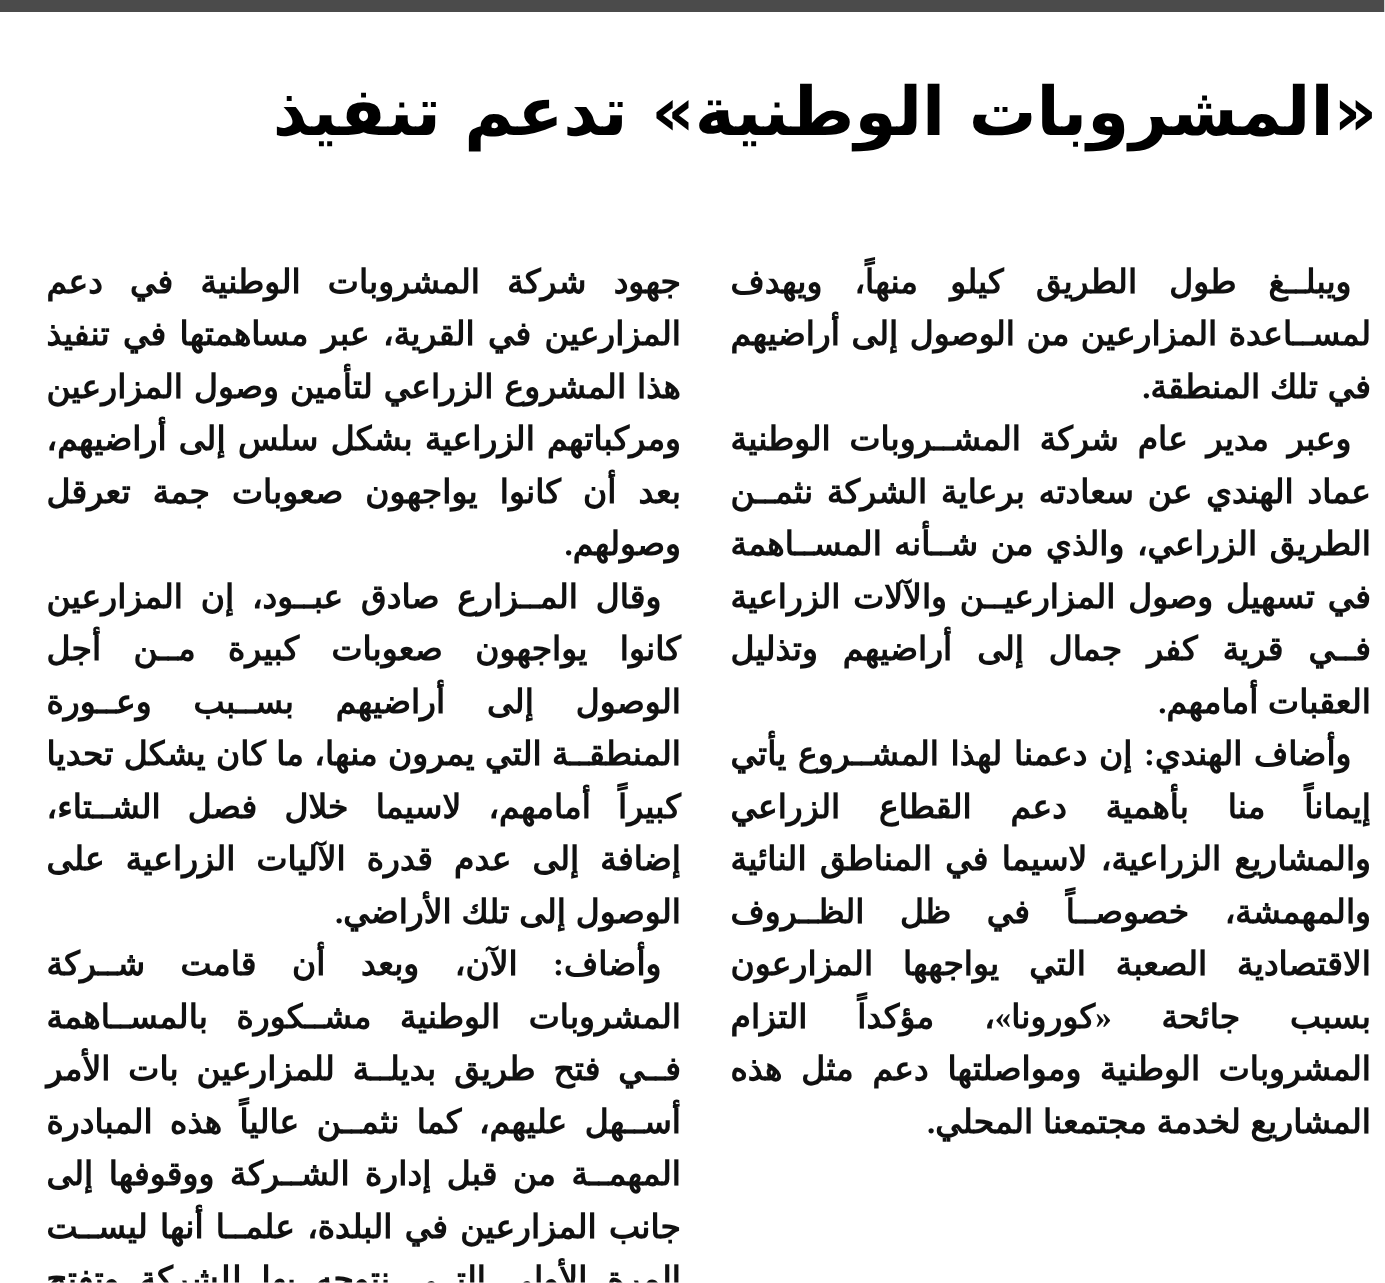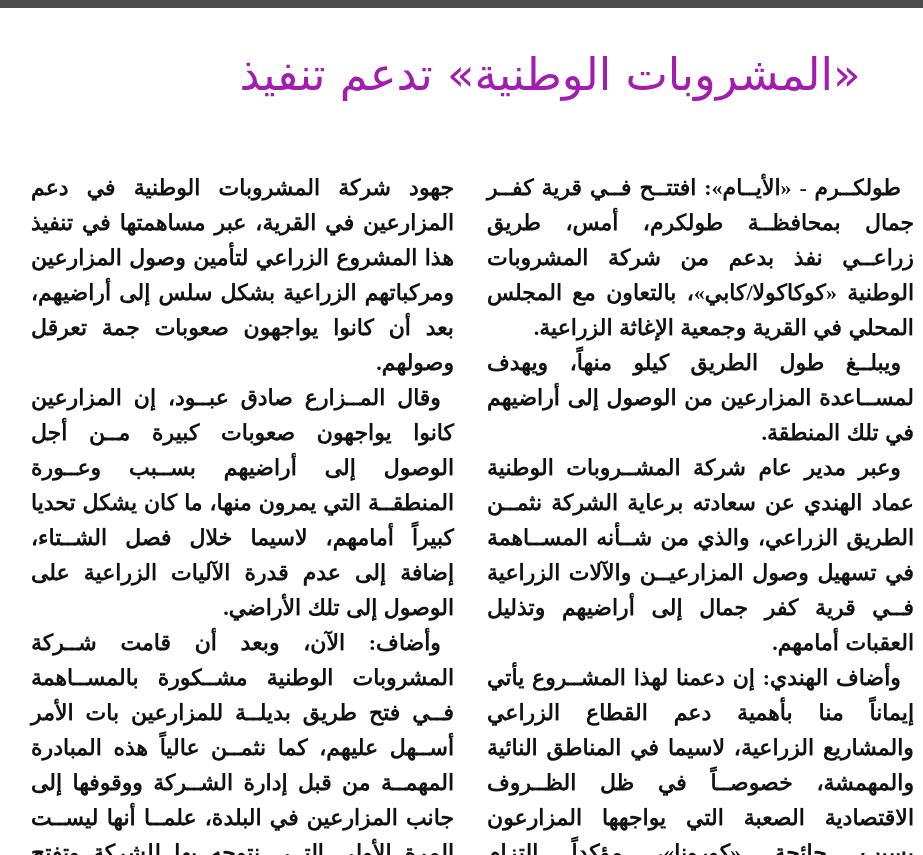--- a/index.html
+++ b/index.html
@@ -23,22 +23,22 @@
     height: 8px;
     background: #4b4b4b;
   }
   .headline {
     position: absolute;
     top: 14px;
     left: 180px;
     width: 740px;
     text-align: center;
     direction: rtl;
-    color: #a21caf;
-    font-weight: normal;
+    color: #000000;
+    font-weight: bold;
     font-size: 45px;
     line-height: 62px;
     letter-spacing: -1px;
     white-space: nowrap;
   }
   .headline .hl-line {
     display: block;
   }
   .article-column {
     position: absolute;
@@ -72,21 +72,20 @@
 </head>
 <body>
 
 <div class="top-bar"></div>
 
 <h1 class="headline">
   <span class="hl-line">«المشروبات الوطنية» تدعم تنفيذ</span>
 </h1>
 
 <div class="article-column col-right">
-  <p>طولكــرم - «الأيــام»: افتتــح فــي قرية كفــر جمال بمحافظــة طولكرم، أمس، طريق زراعــي نفذ بدعم من شركة المشروبات الوطنية «كوكاكولا/كابي»، بالتعاون مع المجلس المحلي في القرية وجمعية الإغاثة الزراعية.</p>
   <p>ويبلــغ طول الطريق كيلو منهاً، ويهدف لمســاعدة المزارعين من الوصول إلى أراضيهم في تلك المنطقة.</p>
   <p>وعبر مدير عام شركة المشــروبات الوطنية عماد الهندي عن سعادته برعاية الشركة نثمــن الطريق الزراعي، والذي من شــأنه المســاهمة في تسهيل وصول المزارعيــن والآلات الزراعية فــي قرية كفر جمال إلى أراضيهم وتذليل العقبات أمامهم.</p>
   <p>وأضاف الهندي: إن دعمنا لهذا المشــروع يأتي إيماناً منا بأهمية دعم القطاع الزراعي والمشاريع الزراعية، لاسيما في المناطق النائية والمهمشة، خصوصــاً في ظل الظــروف الاقتصادية الصعبة التي يواجهها المزارعون بسبب جائحة «كورونا»، مؤكداً التزام المشروبات الوطنية ومواصلتها دعم مثل هذه المشاريع لخدمة مجتمعنا المحلي.</p>
 
 </div>
 
 <div class="article-column col-left">
   <p class="continuation">جهود شركة المشروبات الوطنية في دعم المزارعين في القرية، عبر مساهمتها في تنفيذ هذا المشروع الزراعي لتأمين وصول المزارعين ومركباتهم الزراعية بشكل سلس إلى أراضيهم، بعد أن كانوا يواجهون صعوبات جمة تعرقل وصولهم.</p>
   <p>وقال المــزارع صادق عبــود، إن المزارعين كانوا يواجهون صعوبات كبيرة مــن أجل الوصول إلى أراضيهم بســبب وعــورة المنطقــة التي يمرون منها، ما كان يشكل تحديا كبيراً أمامهم، لاسيما خلال فصل الشــتاء، إضافة إلى عدم قدرة الآليات الزراعية على الوصول إلى تلك الأراضي.</p>
   <p>وأضاف: الآن، وبعد أن قامت شــركة المشروبات الوطنية مشــكورة بالمســاهمة فــي فتح طريق بديلــة للمزارعين بات الأمر أســهل عليهم، كما نثمــن عالياً هذه المبادرة المهمــة من قبل إدارة الشــركة ووقوفها إلى جانب المزارعين في البلدة، علمــا أنها ليســت المرة الأولى التــي نتوجه بها للشركة وتفتح أبوابها لمساعدة المجتمع المحلي في بلدة كفر جمال.</p>

